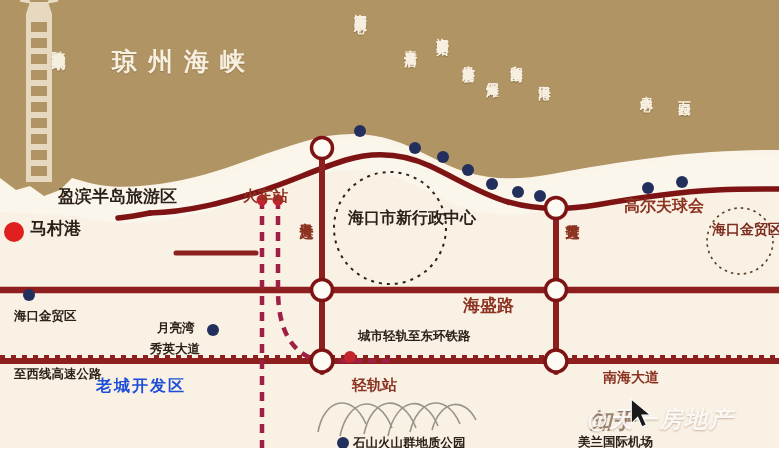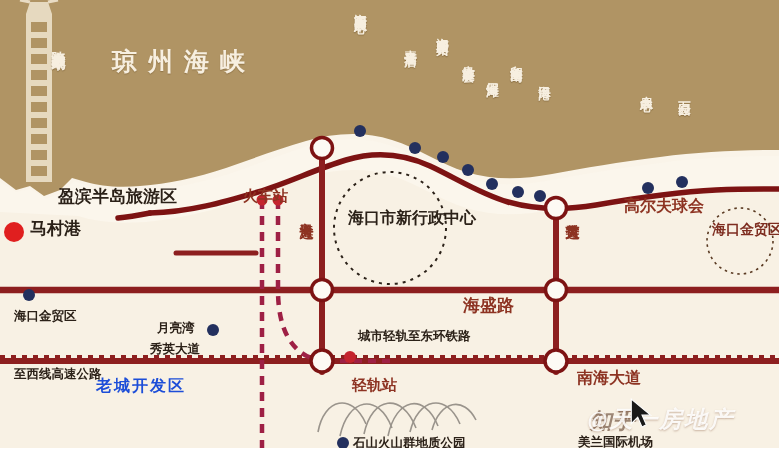--- a/index.html
+++ b/index.html
@@ -347,21 +347,21 @@
 
   <div class="lbl small-land" style="left:358px; top:330px;">城市轻轨至东环铁路</div>
 
   <div class="lbl road-txt" style="left:243px; top:188px; font-size:15px;">火车站</div>
   <div class="lbl road-txt" style="left:352px; top:377px; font-size:15px;">轻轨站</div>
 
   <div class="lbl-v road-v" style="left:300px; top:212px;">粤海大道</div>
   <div class="lbl-v road-v" style="left:566px; top:212px;">秀英大道</div>
   <div class="lbl road-txt" style="left:624px; top:198px; font-size:16px;">高尔夫球会</div>
   <div class="lbl road-txt" style="left:463px; top:297px; font-size:17px;">海盛路</div>
-  <div class="lbl road-txt" style="left:577px; top:370px; font-size:16px;">南海大道</div>
+  <div class="lbl road-txt" style="left:603px; top:370px; font-size:14px;">南海大道</div>
 
   <div class="lbl center-zone" style="left:348px; top:210px; width:86px;">海口市新行政中心</div>
   <div class="lbl zone-txt" style="left:712px; top:222px; width:58px;text-align:center;">海口金贸区</div>
 
   <div class="lbl area-title" style="left:96px; top:378px;">老城开发区</div>
 
 
   <div id="wm-zhihu">知乎</div>
   <div id="watermark">@天一房地产</div>
   <svg id="cursor-arrow" viewBox="0 0 24 28">

